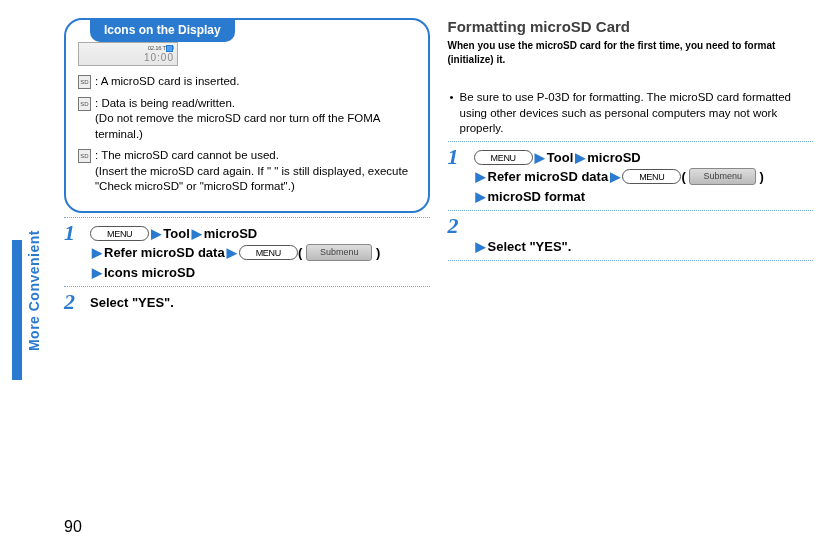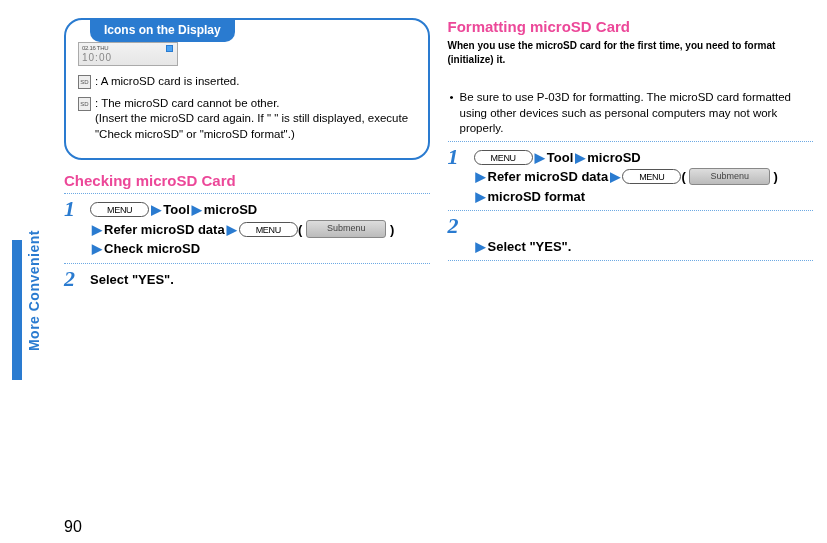--- a/index.html
+++ b/index.html
@@ -74,39 +74,40 @@
   .display-mock {
     width: 100px;
     height: 24px;
     border: 1px solid #aaa;
     background: linear-gradient(#f2f2f2,#e6e6e6);
     margin: -34px 0 8px 0;
     position: relative;
     font-size: 8px;
     color: #555;
     padding: 2px 3px;
+    text-align: right;
   }
   .display-mock .sq { position:absolute; right:4px; top:2px; width:7px; height:7px; background:#4aa3f5; border:1px solid #2a7bd0;}
   .display-mock .l1 { font-size:6px; letter-spacing:-0.3px;}
   .display-mock .l2 { font-size:10px; letter-spacing:1px; color:#888; margin-top:1px;}
   .icon-row { display:flex; gap:4px; margin-bottom:6px; align-items:flex-start; }
   .mini-icon {
     width:13px; height:14px;
     border:1px solid #777;
     background:#eee;
     flex-shrink:0;
     font-size:6px;
     display:flex; align-items:center; justify-content:center;
     color:#555;
     margin-top:1px;
   }
   .icon-row .desc { line-height: 1.35; }
   .icon-row .sub { display:block; }
   .heading {
-    color: #ec4899;
+    color: #404040;
     font-weight: bold;
     font-size: 15px;
     margin: 12px 0 4px 0;
   }
   .dotted {
     border: none;
     border-top: 1.5px dotted #6da9e3;
     margin: 4px 0;
   }
   .intro { font-weight: bold; font-size: 10px; line-height:1.35; margin-bottom:4px;}
@@ -141,21 +142,21 @@
     font-family: Arial, sans-serif;
     letter-spacing:-0.3px;
   }
   .submenu-pill {
     display:inline-block;
     background: linear-gradient(#ddd,#bbb);
     border:1px solid #888;
     border-radius:3px;
     font-size:9px;
     font-weight:normal;
-    padding:1px 20px;
+    padding:1px 13px;
     color:#444;
     vertical-align:middle;
     position:relative;
     top:-1px;
   }
   .paren { font-weight:bold; }
 </style>
 </head>
 <body>
 
@@ -178,35 +179,41 @@
         <div class="l2">10:00</div>
       </div>
 
       <div class="icon-row">
         <div class="mini-icon">SD</div>
         <div class="desc">: A microSD card is inserted.</div>
       </div>
       <div class="icon-row">
         <div class="mini-icon">SD</div>
         <div class="desc">
-          <span>: The microSD card cannot be other.</span>
+          <span>: Data is being read/written.</span>
+          <span class="sub">(Do not remove the microSD card nor turn off the FOMA terminal.)</span>
+        </div>
+      </div>
+      <div class="icon-row">
+        <div class="mini-icon">SD</div>
+        <div class="desc">
+          <span>: The microSD card cannot be used.</span>
           <span class="sub">(Insert the microSD card again. If " " is still displayed, execute "Check microSD" or "microSD format".)</span>
         </div>
       </div>
     </div>
 
-    <div class="heading">Checking microSD Card</div>
     <hr class="dotted">
 
     <div class="step">
       <div class="step-num">1</div>
       <div class="step-body">
         <span class="keycap">MENU</span><span class="arrow">▶</span><span>Tool</span><span class="arrow">▶</span><span>microSD</span><br>
         <span class="arrow">▶</span><span>Refer microSD data</span><span class="arrow">▶</span><span class="keycap">MENU</span><span class="paren">( </span><span class="submenu-pill">Submenu</span><span class="paren"> )</span><br>
-        <span class="arrow">▶</span><span>Check microSD</span>
+        <span class="arrow">▶</span><span>Icons microSD</span>
       </div>
     </div>
     <hr class="dotted">
     <div class="step">
       <div class="step-num">2</div>
       <div class="step-body">Select "YES".</div>
     </div>
 
   </div>
 

